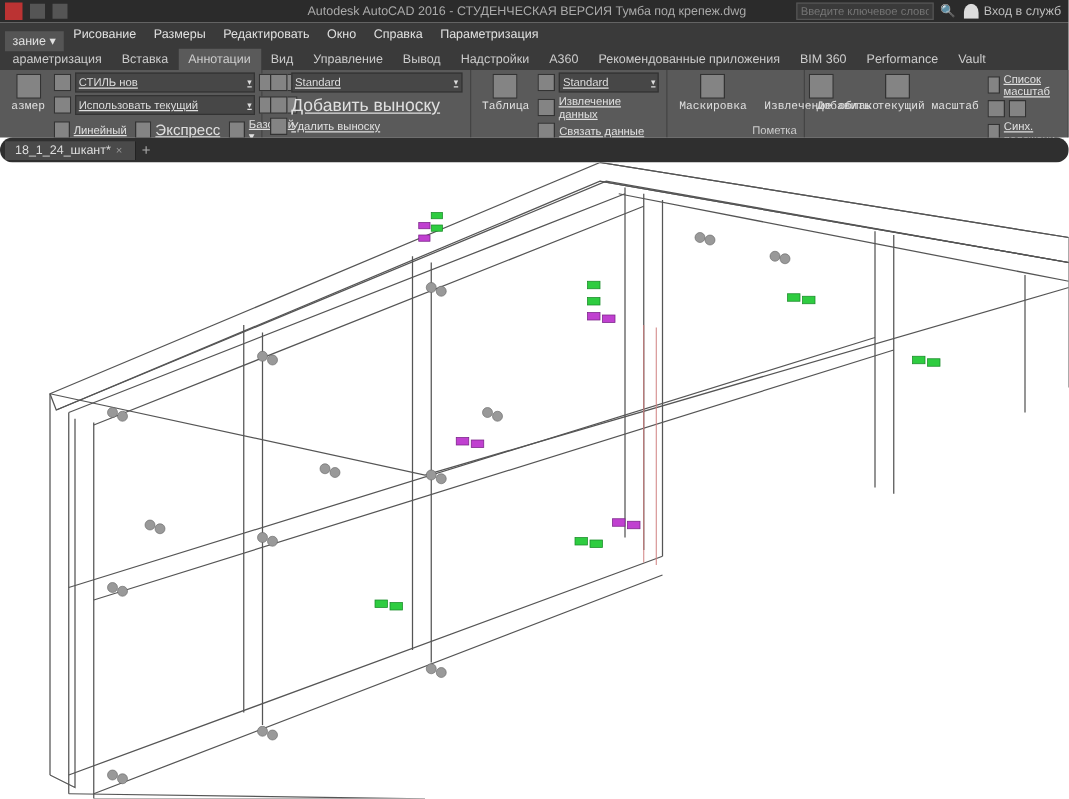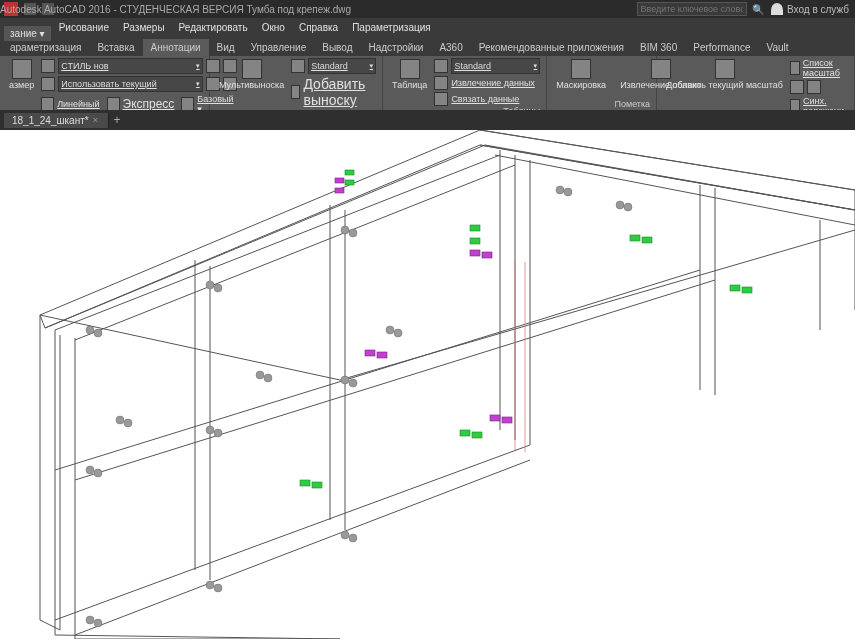--- a/index.html
+++ b/index.html
@@ -1,44 +1,44 @@
 <!DOCTYPE html>
 <html><head>
 <meta charset="utf-8">
 <style>
   * { box-sizing: border-box; margin: 0; padding: 0; font-family: "Segoe UI", Arial, sans-serif; }
   body { width: 855px; height: 639px; overflow: hidden; background: #fff; }
   .titlebar { background: #2b2b2b; height: 18px; display: flex; align-items: center; color: #bdbdbd; font-size: 10px; position: relative; }
   .titlebar .left { display: flex; align-items: center; gap: 6px; padding-left: 4px; }
   .titlebar .app-icon { width: 14px; height: 14px; background: #b33; }
   .titlebar .qat-icon { width: 12px; height: 12px; background: #555; }
-  .titlebar .title-center { position: absolute; left: 0; right: 12px; text-align: left; color: #aaa; pointer-events: none; }
+  .titlebar .title-center { position: absolute; left: 0; right: 12px; text-align: center; color: #aaa; pointer-events: none; }
   .titlebar .right { margin-left: auto; display: flex; align-items: center; gap: 6px; padding-right: 6px; }
   .searchbox { width: 110px; height: 14px; background: #3a3a3a; border: 1px solid #555; color: #888; font-size: 9px; padding: 0 3px; }
   .signin { display: flex; align-items: center; gap: 4px; justify-content: center; }
   .signin .person-icon { width: 12px; height: 12px; background: radial-gradient(circle at 50% 35%, #ddd 30%, transparent 32%), linear-gradient(#ddd,#ddd); border-radius: 50% 50% 0 0 / 60% 60% 0 0; }
   .menubar { background: #3a3a3a; height: 18px; display: flex; align-items: center; padding-left: 4px; gap: 2px; color: #e0e0e0; font-size: 10px; }
   .menubar .menu-item { padding: 2px 6px; cursor: default; }
   .menubar .menu-highlight { background: #555; margin-top: 12px; }
   .ribbon-tabs { background: #3a3a3a; height: 20px; display: flex; align-items: flex-end; color: #ccc; font-size: 10px; padding-left: 2px; }
   .ribbon-tabs .tab { padding: 3px 8px; cursor: default; }
   .ribbon-tabs .tab.active { background: #5a5a5a; }
   .ribbon { background: #5a5a5a; height: 54px; display: flex; color: #e0e0e0; font-size: 10px; overflow: hidden; }
   .panel { border-right: 1px solid #444; padding: 2px 6px 0 6px; display: flex; flex-direction: column; justify-content: space-between; }
   .panel .panel-body { display: flex; gap: 4px; align-items: flex-start; }
   .panel .panel-title { text-align: right; font-size: 9px; color: #ccc; padding-bottom: 1px; }
   .btn { display: flex; flex-direction: column; align-items: center; gap: 1px; padding: 1px 3px; cursor: default; }
   .btn .icon { width: 20px; height: 20px; background: #848484; border: 1px solid #333; }
-  .btn .lbl { font-size: 9px; white-space: nowrap; }
+  .btn .lbl { font-size: 9px; white-space: nowrap; font-family: Liberation Mono, monospace; }
   .combo { display: flex; align-items: center; background: #474747; border: 1px solid #333; height: 16px; font-size: 9px; color: #ddd; padding: 0 2px; }
   .combo .arrow { margin-left: auto; font-size: 7px; }
   .stack { display: flex; flex-direction: column; gap: 2px; text-decoration: underline; }
   .row { display: flex; align-items: center; gap: 3px; }
   .mini-icon { width: 14px; height: 14px; background: #848484; border: 1px solid #333; display: inline-block; }
-  .doc-tabs { background: #2f2f2f; height: 20px; display: flex; align-items: center; padding-left: 4px; color: #ddd; font-size: 10px; }
+  .doc-tabs { background: #2f2f2f; height: 20px; display: flex; align-items: center; padding-left: 4px; color: #ddd; font-size: 10px; border-radius: 10px; }
   .doc-tab { background: #4a4a4a; padding: 2px 10px 2px 8px; border-right: 1px solid #222; display: flex; align-items: center; gap: 4px; }
   .doc-tab .close { font-size: 9px; color: #999; }
   .doc-plus { width: 16px; height: 16px; display: flex; align-items: center; justify-content: center; color: #aaa; font-size: 12px; }
   .canvas { position: relative; width: 855px; height: 509px; background: #fff; }
   .canvas svg { width: 100%; height: 100%; }
 </style>
 </head>
 <body>
 
 <div class="titlebar">
@@ -118,24 +118,20 @@
           <span class="mini-icon" style="margin-left:4px"></span>
           <span style="font-size:9px">Базовый ▾</span>
         </div>
       </div>
     </div>
 
   </div>
 
   <div class="panel" style="width:190px">
     <div class="panel-body">
-      <div class="btn">
-        <div class="icon"></div>
-        <span class="lbl">Мультивыноска</span>
-      </div>
       <div class="stack" style="flex:1">
         <div class="row">
             <span class="mini-icon"></span>
             <div class="combo" style="flex:1">
               <span>Standard</span>
               <span class="arrow">▾</span>
             </div>
           </div>
         <div class="row">
             <span class="mini-icon"></span>

